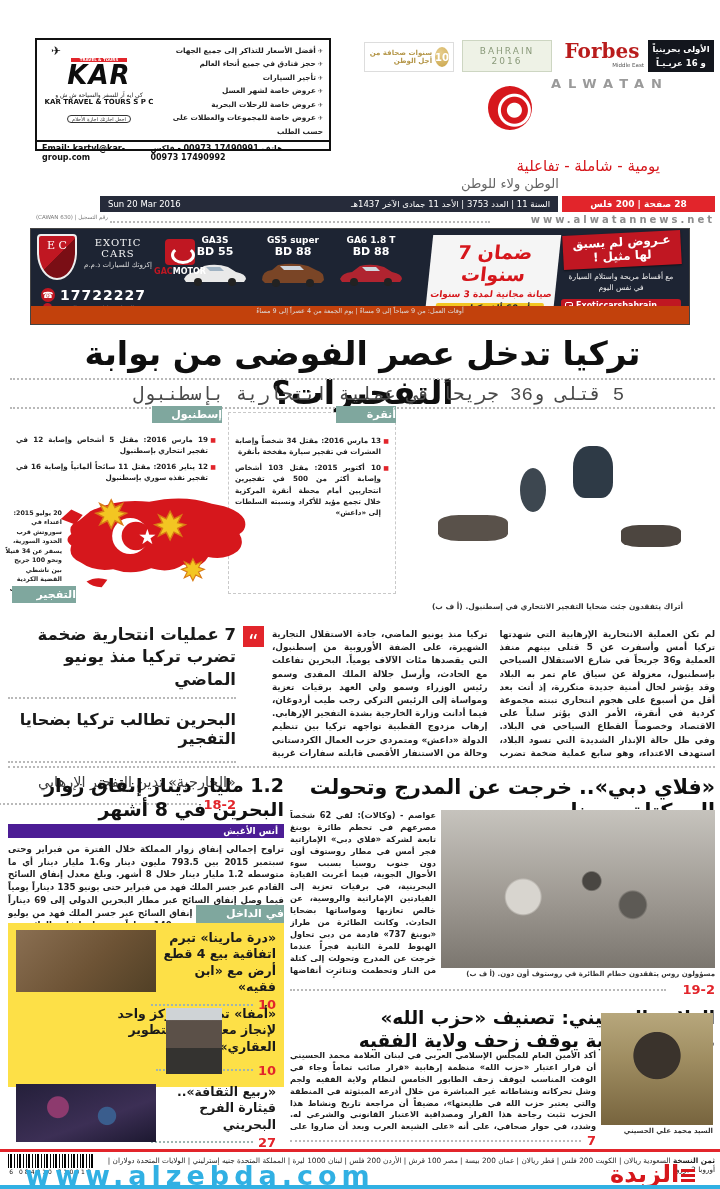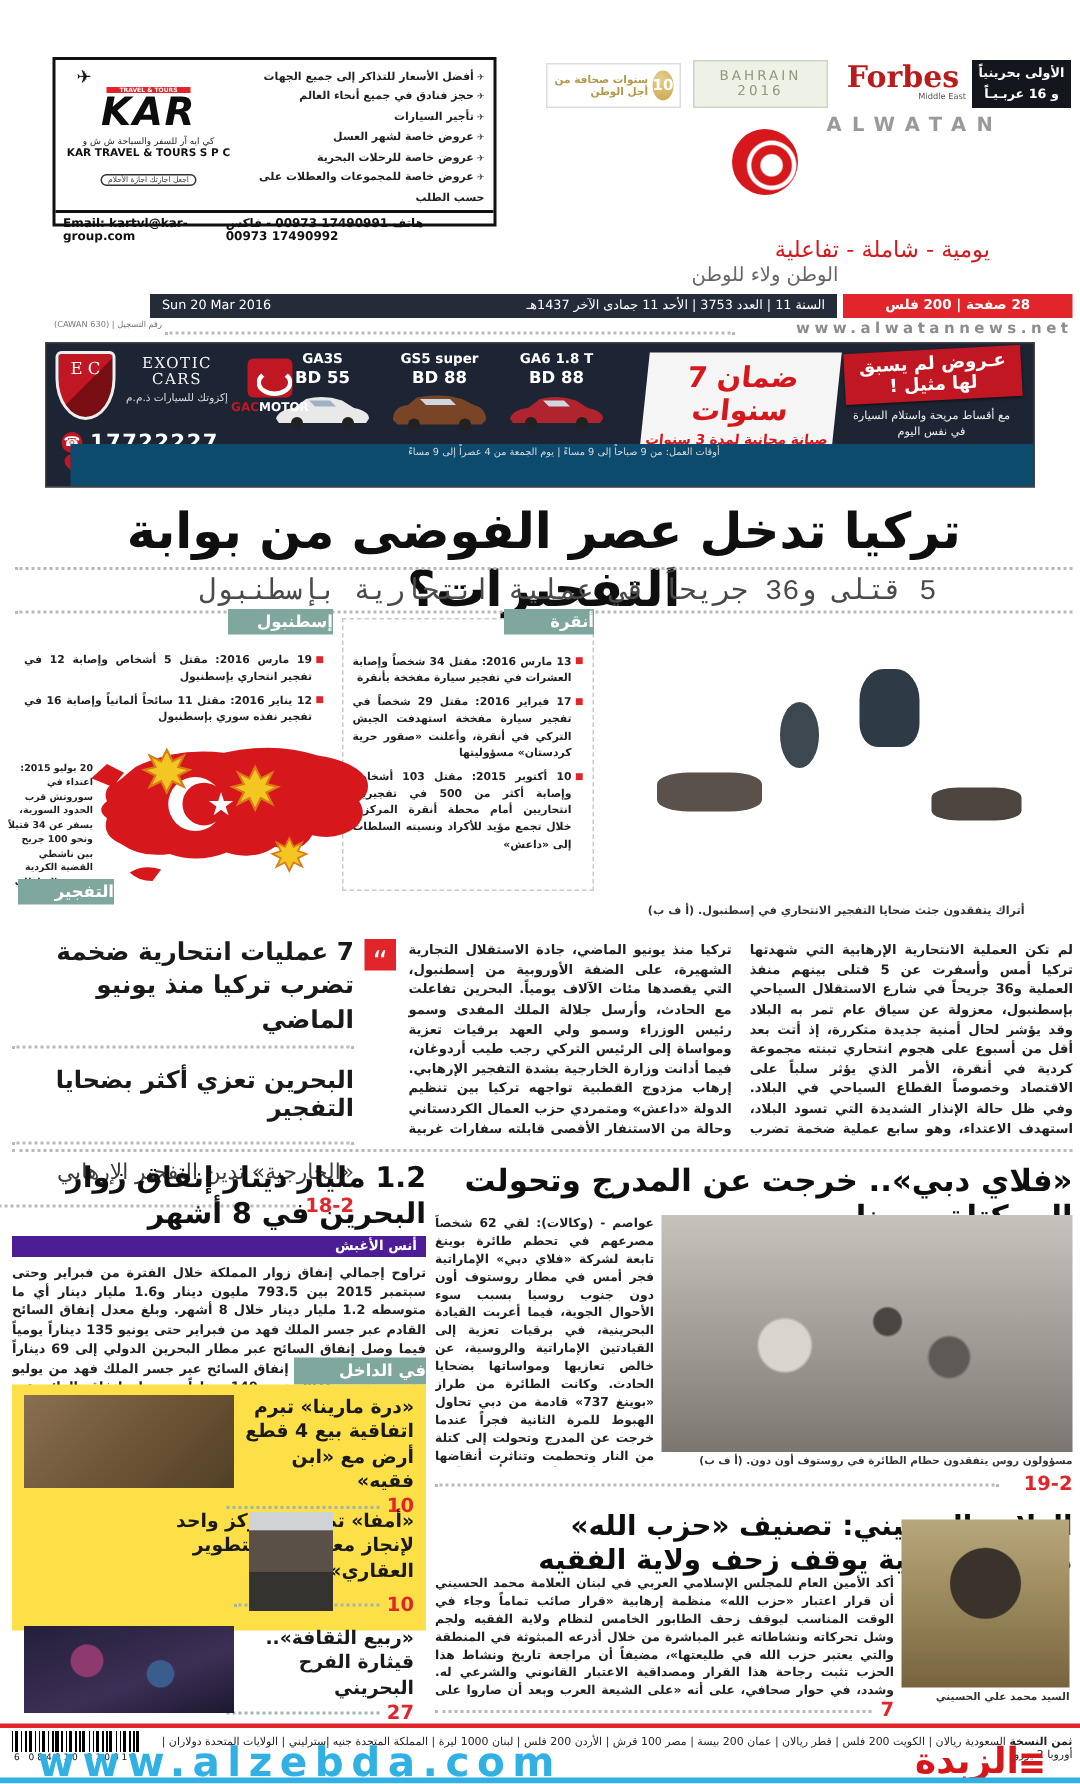--- a/index.html
+++ b/index.html
@@ -69,21 +69,21 @@
   .gac-txt b { color:#fff; }
   .exoc { position:absolute; left:52px; top:8px; width:70px; text-align:center; }
   .exoc .e1 { font-family:"DejaVu Serif", serif; color:#f5f5f5; font-size:10px; letter-spacing:1px; direction:ltr; }
   .exoc .e2 { color:#ddd; font-size:7px; margin-top:2px; }
   .shield { position:absolute; left:6px; top:5px; width:40px; height:46px; background:linear-gradient(135deg,#c01722 50%,#7a0e15 50%); border:2px solid #eee; border-radius:4px 4px 50% 50%/4px 4px 60% 60%; color:#fff; font-family:"DejaVu Serif", serif; font-size:11px; text-align:center; line-height:1.8; }
   .phone-row { position:absolute; left:10px; top:58px; width:130px; color:#fff; direction:ltr; display:flex; align-items:center; gap:5px; }
   .ph-ic { width:14px; height:14px; border-radius:50%; background:#c01722; color:#fff; font-size:9px; text-align:center; line-height:14px; }
   .ph-no { font-size:14px; font-weight:bold; letter-spacing:1px; }
   .addr { position:absolute; left:28px; top:76px; color:#ccc; font-size:7px; }
   .pin { position:absolute; left:12px; top:74px; width:9px; height:9px; background:#c01722; border-radius:50% 50% 50% 0; transform:rotate(-45deg); }
-  .hours { position:absolute; left:16px; bottom:0; width:100%; height:28px; background:#0c4a6e; color:#ddd; font-size:6.5px; text-align:center; line-height:11px; }
+  .hours { position:absolute; left:0; bottom:0; width:100%; height:18px; background:#c2410c; color:#ddd; font-size:6.5px; text-align:center; line-height:11px; }
   
   .h1 { left:10px; top:334px; width:705px; text-align:center; font-size:33px; font-weight:bold; color:#0f0f0f; letter-spacing:-1px; }
   .sep1 { left:10px; top:378px; width:705px; }
   .h2 { left:26px; top:382px; width:705px; text-align:center; font-size:19px; color:#4a4a4a;font-family:Liberation Mono, monospace; }
   .sep2 { left:10px; top:407px; width:705px; }
   .leadphoto { left:400px; top:412px; width:315px; height:188px; background:
       radial-gradient(circle at 20% 80%, #7d6f66 0 12%, transparent 13%),
       radial-gradient(circle at 60% 70%, #4e4a48 0 9%, transparent 10%),
       radial-gradient(circle at 80% 40%, #8c8population4 0 7%, transparent 8%),
       linear-gradient(180deg,#b9b4ae 0%, #a49e98 45%, #8e8881 70%, #6f6a64 100%); }
@@ -290,21 +290,20 @@
   <div class="blob" style="left:55%;top:18%;width:40px;height:52px;background:#2e3a46;border-radius:40% 40% 30% 30%;"></div>
   <div class="blob" style="left:38%;top:30%;width:26px;height:44px;background:#3d4750;"></div>
   <div class="blob" style="left:12%;top:55%;width:70px;height:26px;background:#59514a;border-radius:30%;"></div>
   <div class="blob" style="left:70%;top:60%;width:60px;height:22px;background:#4c453f;border-radius:30%;"></div>
 </div>
 <div class="abs lead-cap">أتراك يتفقدون جثث ضحايا التفجير الانتحاري في إسطنبول. (أ ف ب)</div>
 
 <div class="abs ankara">
   <div class="newslist">
     <div class="it">13 مارس 2016: مقتل 34 شخصاً وإصابة العشرات في تفجير سيارة مفخخة بأنقرة</div>
-    <div class="it">17 فبراير 2016: مقتل 29 شخصاً في تفجير سيارة مفخخة استهدفت الجيش التركي في أنقرة، وأعلنت «صقور حرية كردستان» مسؤوليتها</div>
     <div class="it">10 أكتوبر 2015: مقتل 103 أشخاص وإصابة أكثر من 500 في تفجيرين انتحاريين أمام محطة أنقرة المركزية خلال تجمع مؤيد للأكراد ونسبته السلطات إلى «داعش»</div>
   </div>
 </div>
 <div class="abs tabbox-title ankara-tab">أنقرة</div>
 
 <div class="abs istanbul">
   <div class="newslist">
     <div class="it">19 مارس 2016: مقتل 5 أشخاص وإصابة 12 في تفجير انتحاري بإسطنبول</div>
     <div class="it">12 يناير 2016: مقتل 11 سائحاً ألمانياً وإصابة 16 في تفجير نفذه سوري بإسطنبول</div>
   </div>
@@ -330,21 +329,21 @@
     <g>
       <path d="M142 84 L145 90 L151 87 L148 93 L154 95 L148 98 L151 104 L145 101 L142 107 L139 101 L133 104 L136 98 L130 95 L136 93 L133 87 L139 90 Z" fill="#f3c622" stroke="#d97b16" stroke-width="1.2"></path>
     </g>
   </svg>
 </div>
 <div class="abs tabbox-title suruc-lbl">التفجير</div>
 
 <div class="abs related">
   <div class="rel1">7 عمليات انتحارية ضخمة تضرب تركيا منذ يونيو الماضي</div>
   <div class="sep-row"></div>
-  <div class="rel2">البحرين تعزي أكثر بضحايا التفجير</div>
+  <div class="rel2">البحرين تطالب تركيا بضحايا التفجير</div>
   <div class="sep-row"></div>
   <div class="rel3">«الخارجية» تدين التفجير الإرهابي</div>
   <div class="sp-ref">
     <span class="pgref" dir="ltr">18-2</span>
     <span class="dt"></span>
   </div>
 </div>
 <div class="abs quotebox">“</div>
 
 <div class="abs lead-body">

